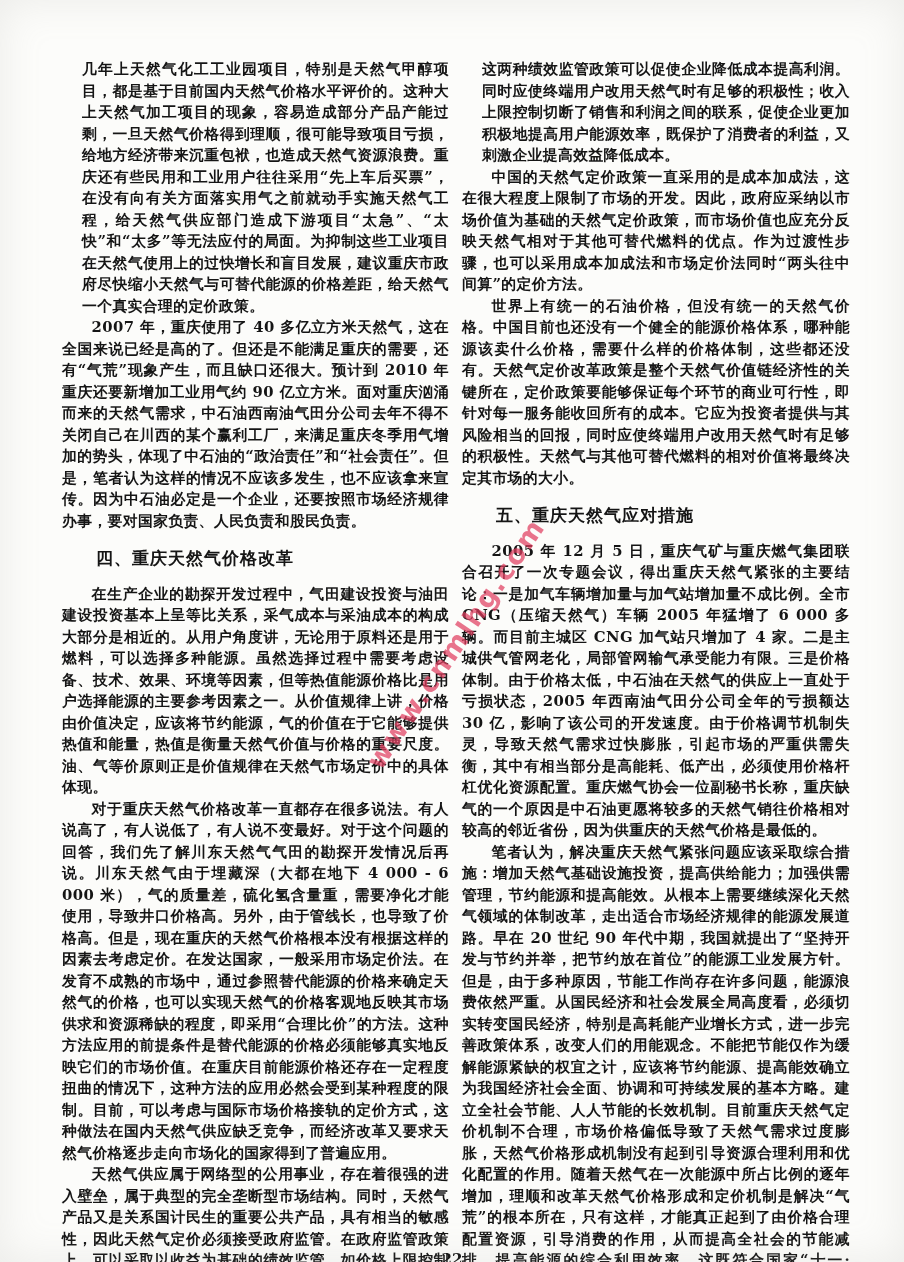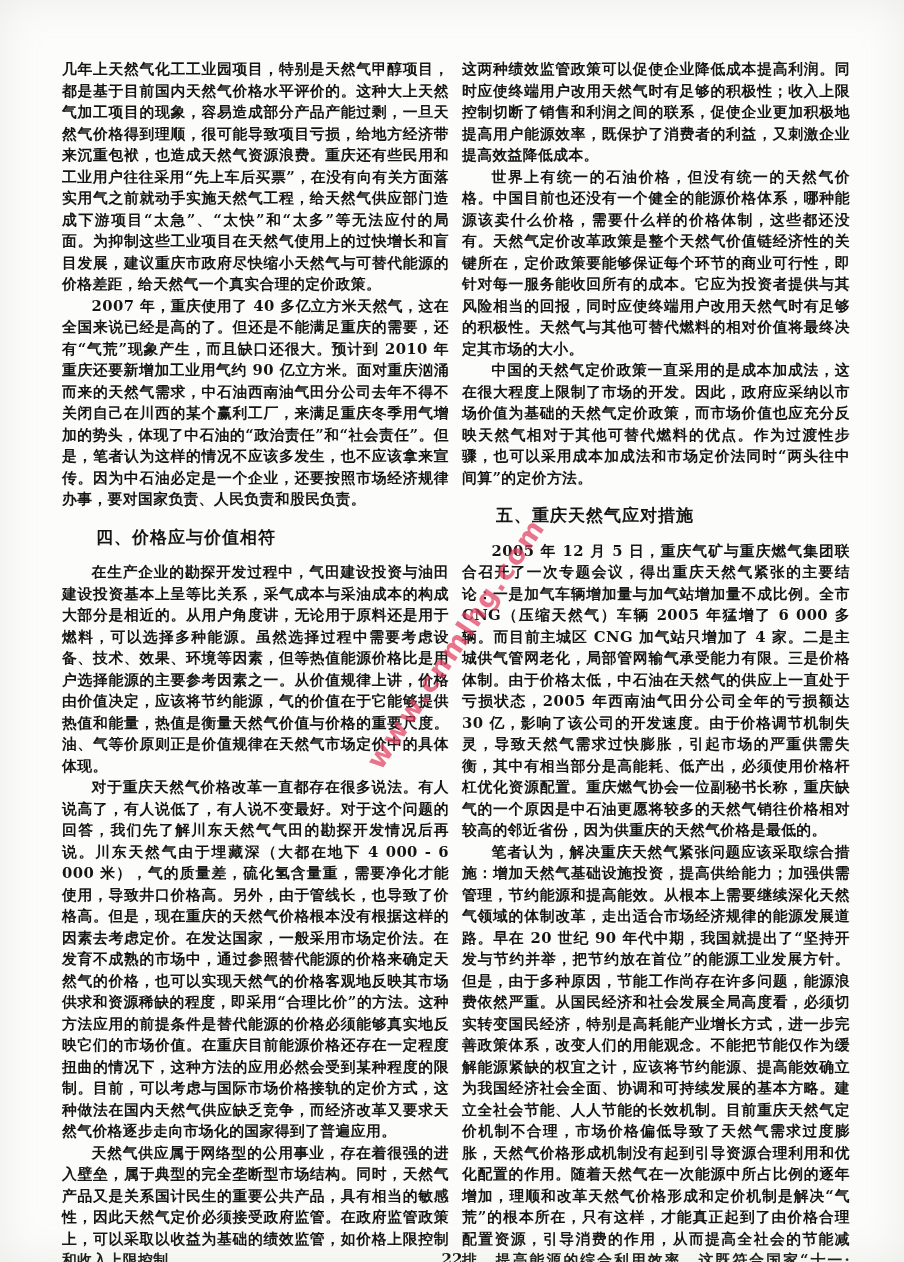--- a/index.html
+++ b/index.html
@@ -35,20 +35,21 @@
     letter-spacing: 0.4px;
   }
   .column.left  { left: 62px;  width: 387px; }
   .column.right { left: 462px; width: 388px; }
   .column p {
     margin: 0;
     text-indent: 2em;
   }
   .column p.continued {
     text-indent: 0;
+    margin-left: 20px;
   }
   .section-heading {
     margin: 17px 0 13px 0;
     padding-left: 2em;
     font-size: 17px;
     font-weight: bold;
     text-indent: 0;
     letter-spacing: 1px;
     font-family: Liberation Serif, serif;
   }
@@ -80,30 +81,30 @@
   }
 </style>
 </head>
 <body>
 
 <div class="page">
 
   <div class="column left">
     <p class="continued">几年上天然气化工工业园项目，特别是天然气甲醇项目，都是基于目前国内天然气价格水平评价的。这种大上天然气加工项目的现象，容易造成部分产品产能过剩，一旦天然气价格得到理顺，很可能导致项目亏损，给地方经济带来沉重包袱，也造成天然气资源浪费。重庆还有些民用和工业用户往往采用“先上车后买票”，在没有向有关方面落实用气之前就动手实施天然气工程，给天然气供应部门造成下游项目“太急”、“太快”和“太多”等无法应付的局面。为抑制这些工业项目在天然气使用上的过快增长和盲目发展，建议重庆市政府尽快缩小天然气与可替代能源的价格差距，给天然气一个真实合理的定价政策。</p>
     <p>2007 年，重庆使用了 40 多亿立方米天然气，这在全国来说已经是高的了。但还是不能满足重庆的需要，还有“气荒”现象产生，而且缺口还很大。预计到 2010 年重庆还要新增加工业用气约 90 亿立方米。面对重庆汹涌而来的天然气需求，中石油西南油气田分公司去年不得不关闭自己在川西的某个赢利工厂，来满足重庆冬季用气增加的势头，体现了中石油的“政治责任”和“社会责任”。但是，笔者认为这样的情况不应该多发生，也不应该拿来宣传。因为中石油必定是一个企业，还要按照市场经济规律办事，要对国家负责、人民负责和股民负责。</p>
-    <h3 class="section-heading">四、价格应与价值相符</h3>
+    <h3 class="section-heading">四、重庆天然气价格改革</h3>
     <p>在生产企业的勘探开发过程中，气田建设投资与油田建设投资基本上呈等比关系，采气成本与采油成本的构成大部分是相近的。从用户角度讲，无论用于原料还是用于燃料，可以选择多种能源。虽然选择过程中需要考虑设备、技术、效果、环境等因素，但等热值能源价格比是用户选择能源的主要参考因素之一。从价值规律上讲，价格由价值决定，应该将节约能源，气的价值在于它能够提供热值和能量，热值是衡量天然气价值与价格的重要尺度。油、气等价原则正是价值规律在天然气市场定价中的具体体现。</p>
     <p>对于重庆天然气价格改革一直都存在很多说法。有人说高了，有人说低了，有人说不变最好。对于这个问题的回答，我们先了解川东天然气气田的勘探开发情况后再说。川东天然气由于埋藏深（大都在地下 4 000 - 6 000 米），气的质量差，硫化氢含量重，需要净化才能使用，导致井口价格高。另外，由于管线长，也导致了价格高。但是，现在重庆的天然气价格根本没有根据这样的因素去考虑定价。在发达国家，一般采用市场定价法。在发育不成熟的市场中，通过参照替代能源的价格来确定天然气的价格，也可以实现天然气的价格客观地反映其市场供求和资源稀缺的程度，即采用“合理比价”的方法。这种方法应用的前提条件是替代能源的价格必须能够真实地反映它们的市场价值。在重庆目前能源价格还存在一定程度扭曲的情况下，这种方法的应用必然会受到某种程度的限制。目前，可以考虑与国际市场价格接轨的定价方式，这种做法在国内天然气供应缺乏竞争，而经济改革又要求天然气价格逐步走向市场化的国家得到了普遍应用。</p>
     <p>天然气供应属于网络型的公用事业，存在着很强的进入壁垒，属于典型的完全垄断型市场结构。同时，天然气产品又是关系国计民生的重要公共产品，具有相当的敏感性，因此天然气定价必须接受政府监管。在政府监管政策上，可以采取以收益为基础的绩效监管，如价格上限控制和收入上限控制，</p>
   </div>
 
   <div class="column right">
     <p class="continued">这两种绩效监管政策可以促使企业降低成本提高利润。同时应使终端用户改用天然气时有足够的积极性；收入上限控制切断了销售和利润之间的联系，促使企业更加积极地提高用户能源效率，既保护了消费者的利益，又刺激企业提高效益降低成本。</p>
+    <p>中国的天然气定价政策一直采用的是成本加成法，这在很大程度上限制了市场的开发。因此，政府应采纳以市场价值为基础的天然气定价政策，而市场价值也应充分反映天然气相对于其他可替代燃料的优点。作为过渡性步骤，也可以采用成本加成法和市场定价法同时“两头往中间算”的定价方法。</p>
     <p>世界上有统一的石油价格，但没有统一的天然气价格。中国目前也还没有一个健全的能源价格体系，哪种能源该卖什么价格，需要什么样的价格体制，这些都还没有。天然气定价改革政策是整个天然气价值链经济性的关键所在，定价政策要能够保证每个环节的商业可行性，即针对每一服务能收回所有的成本。它应为投资者提供与其风险相当的回报，同时应使终端用户改用天然气时有足够的积极性。天然气与其他可替代燃料的相对价值将最终决定其市场的大小。</p>
-    <p>中国的天然气定价政策一直采用的是成本加成法，这在很大程度上限制了市场的开发。因此，政府应采纳以市场价值为基础的天然气定价政策，而市场价值也应充分反映天然气相对于其他可替代燃料的优点。作为过渡性步骤，也可以采用成本加成法和市场定价法同时“两头往中间算”的定价方法。</p>
     <h3 class="section-heading">五、重庆天然气应对措施</h3>
     <p>2005 年 12 月 5 日，重庆气矿与重庆燃气集团联合召开了一次专题会议，得出重庆天然气紧张的主要结论：一是加气车辆增加量与加气站增加量不成比例。全市 CNG（压缩天然气）车辆 2005 年猛增了 6 000 多辆。而目前主城区 CNG 加气站只增加了 4 家。二是主城供气管网老化，局部管网输气承受能力有限。三是价格体制。由于价格太低，中石油在天然气的供应上一直处于亏损状态，2005 年西南油气田分公司全年的亏损额达 30 亿，影响了该公司的开发速度。由于价格调节机制失灵，导致天然气需求过快膨胀，引起市场的严重供需失衡，其中有相当部分是高能耗、低产出，必须使用价格杆杠优化资源配置。重庆燃气协会一位副秘书长称，重庆缺气的一个原因是中石油更愿将较多的天然气销往价格相对较高的邻近省份，因为供重庆的天然气价格是最低的。</p>
     <p>笔者认为，解决重庆天然气紧张问题应该采取综合措施：增加天然气基础设施投资，提高供给能力；加强供需管理，节约能源和提高能效。从根本上需要继续深化天然气领域的体制改革，走出适合市场经济规律的能源发展道路。早在 20 世纪 90 年代中期，我国就提出了“坚持开发与节约并举，把节约放在首位”的能源工业发展方针。但是，由于多种原因，节能工作尚存在许多问题，能源浪费依然严重。从国民经济和社会发展全局高度看，必须切实转变国民经济，特别是高耗能产业增长方式，进一步完善政策体系，改变人们的用能观念。不能把节能仅作为缓解能源紧缺的权宜之计，应该将节约能源、提高能效确立为我国经济社会全面、协调和可持续发展的基本方略。建立全社会节能、人人节能的长效机制。目前重庆天然气定价机制不合理，市场价格偏低导致了天然气需求过度膨胀，天然气价格形成机制没有起到引导资源合理利用和优化配置的作用。随着天然气在一次能源中所占比例的逐年增加，理顺和改革天然气价格形成和定价机制是解决“气荒”的根本所在，只有这样，才能真正起到了由价格合理配置资源，引导消费的作用，从而提高全社会的节能减排，提高能源的综合利用效率。这既符合国家“十一·五”能源产业规划，也符合重庆天然气产业的实际情况。</p>
   </div>
 
   <div class="watermark">www.cnmlhg.com</div>
 
   <div class="page-number">22</div>
 
 </div>

